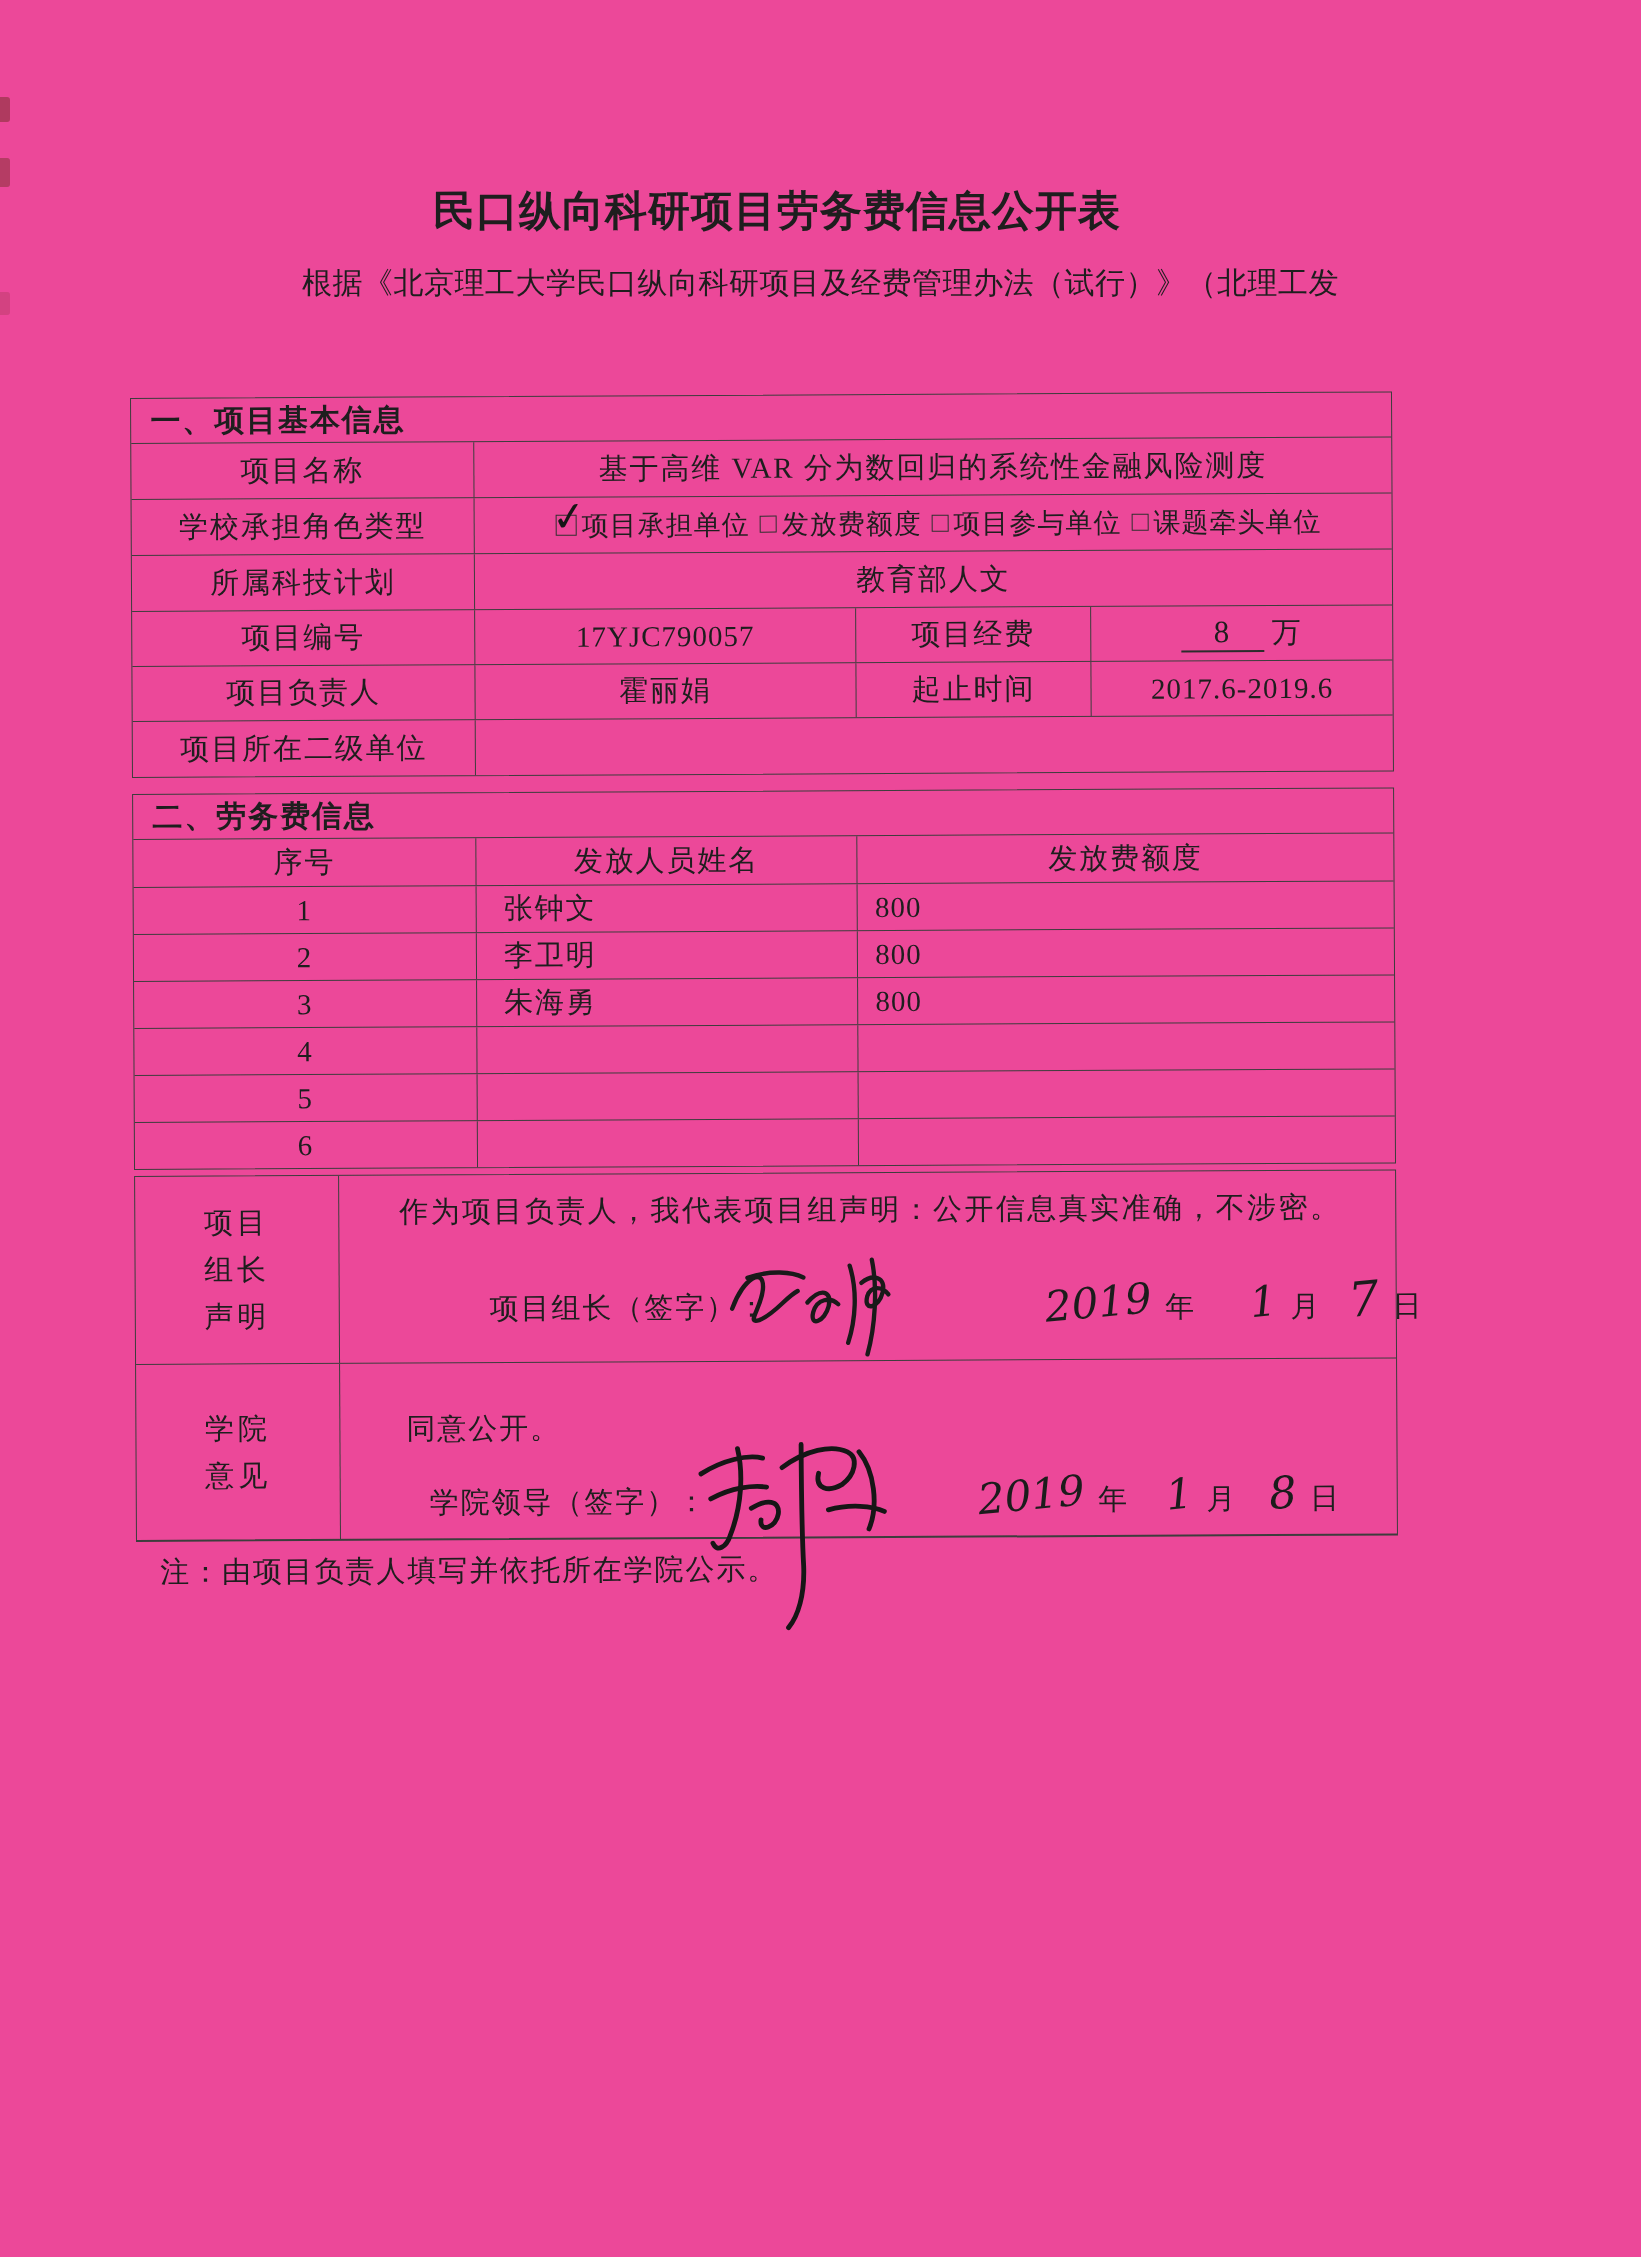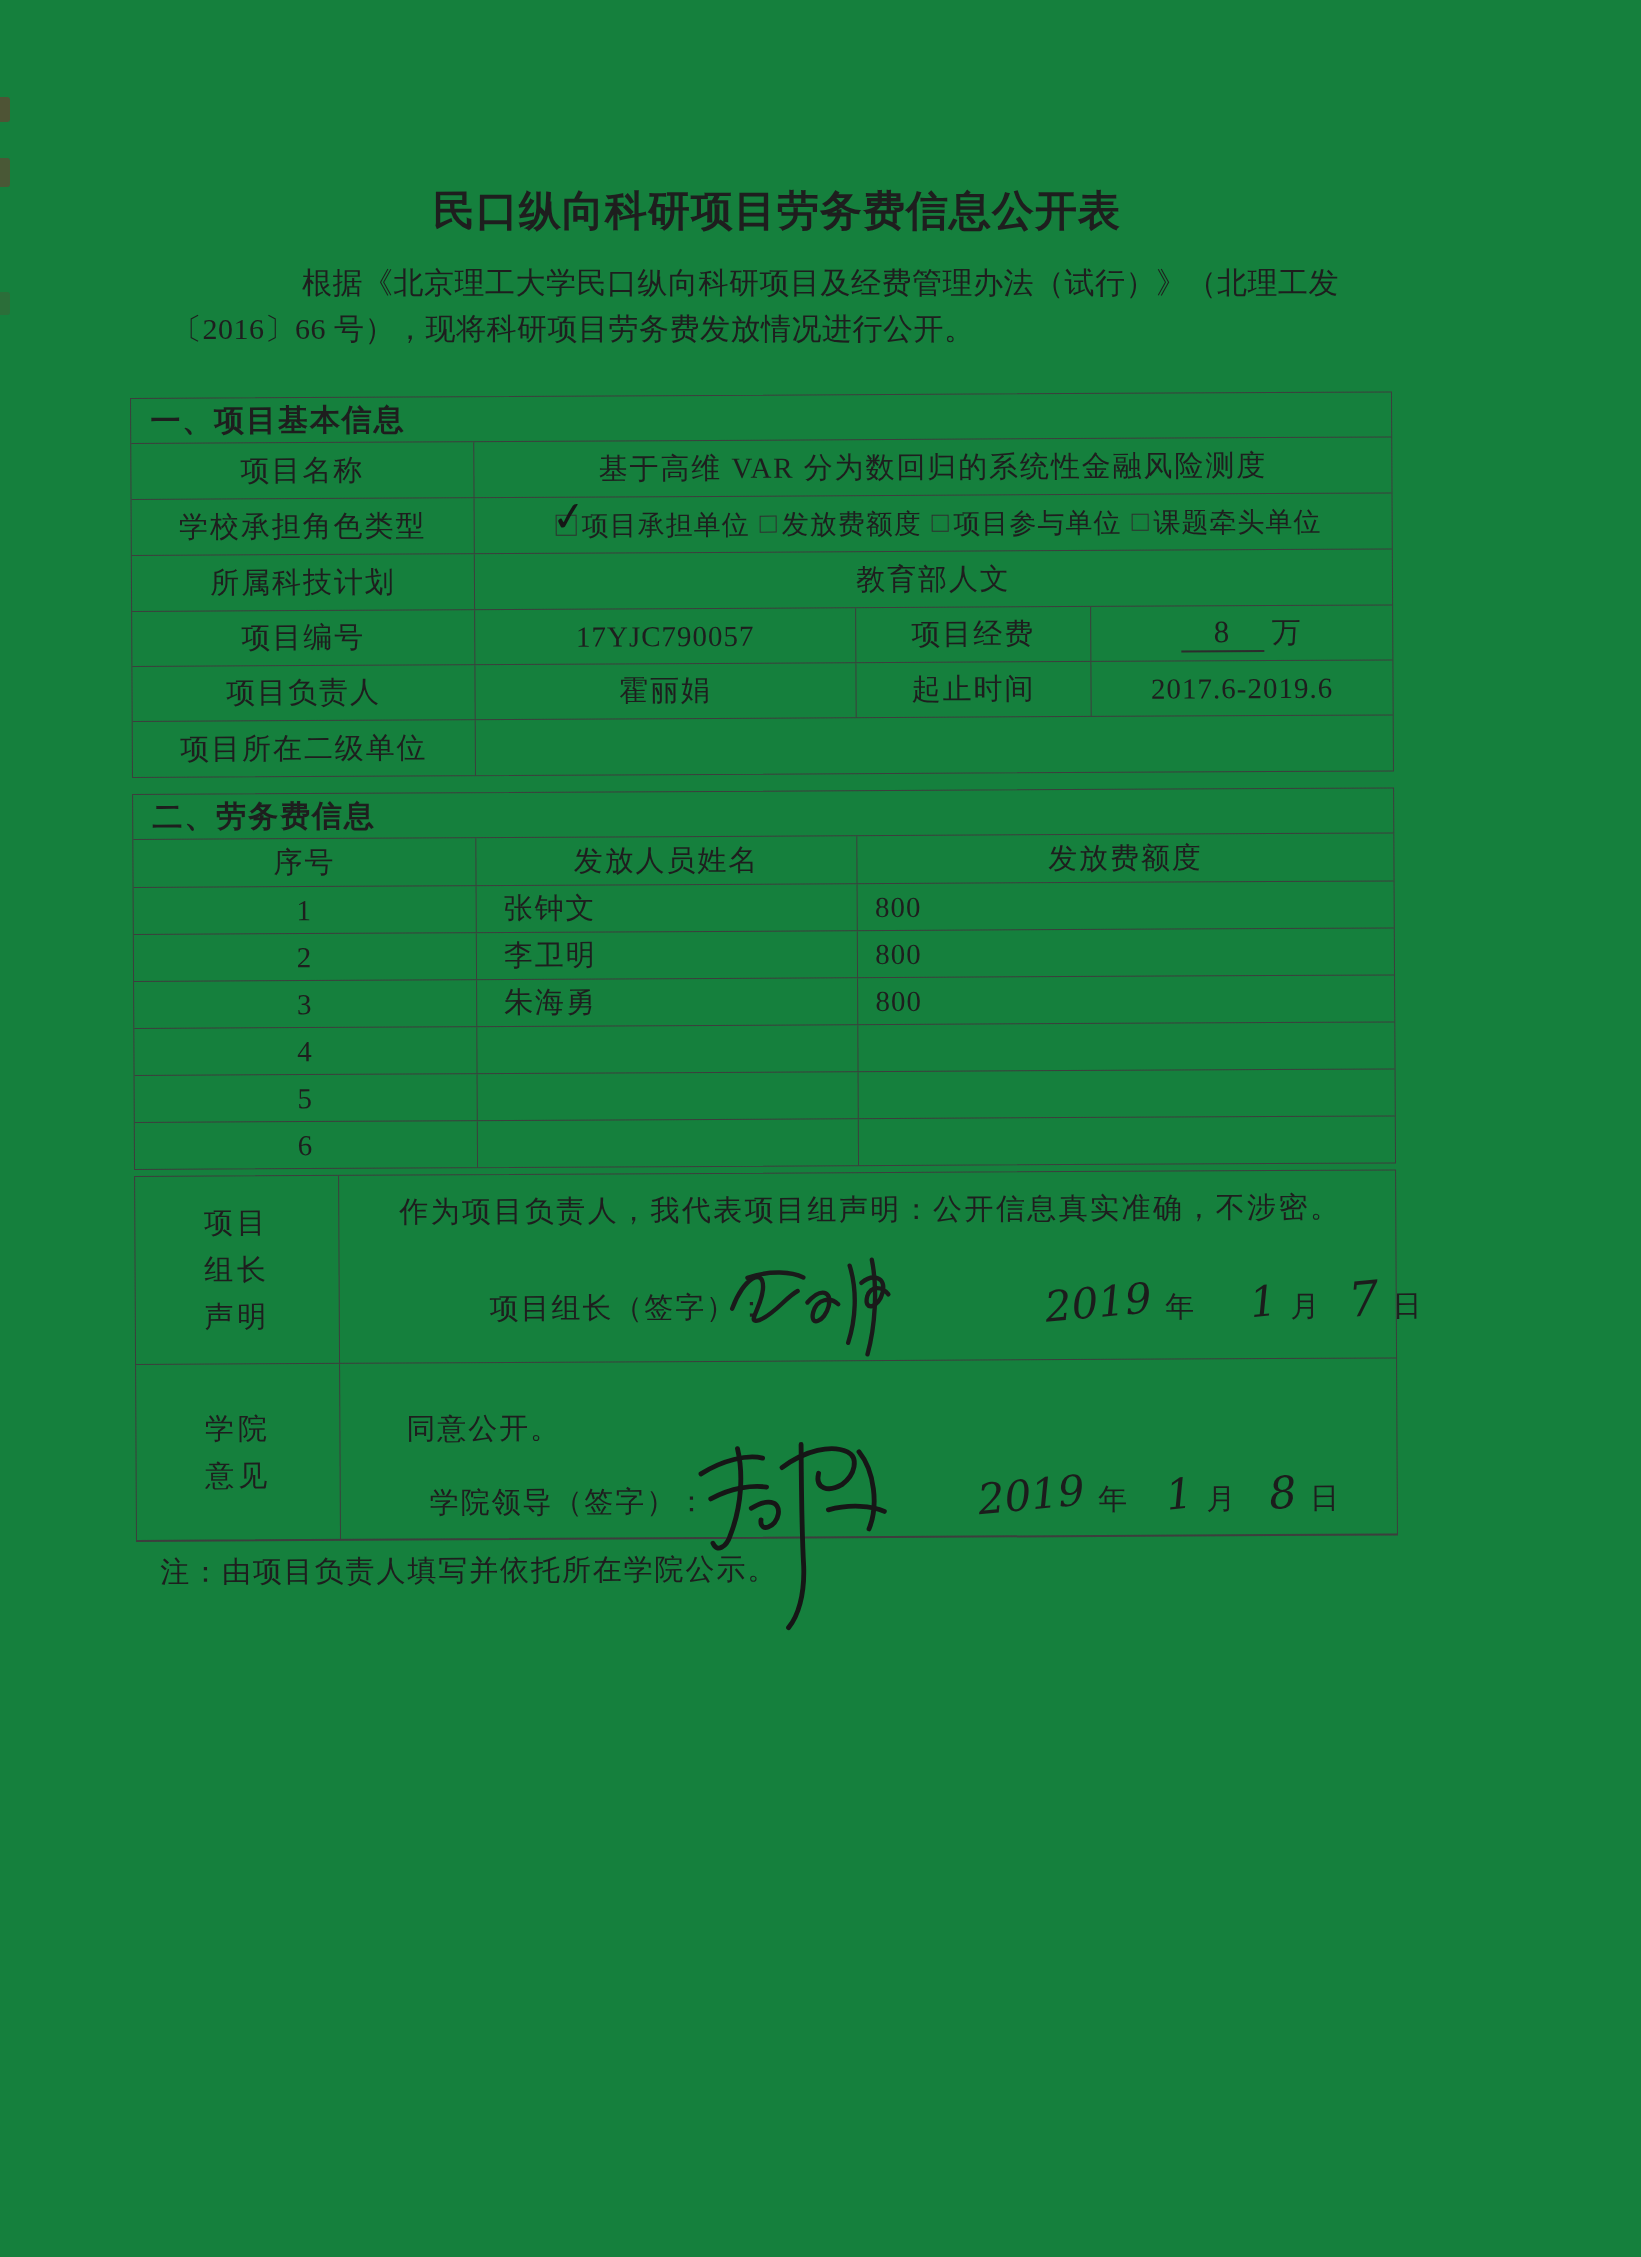--- a/index.html
+++ b/index.html
@@ -1,18 +1,18 @@
 <!DOCTYPE html>
 <html><head>
 <meta charset="utf-8">
 <style>
   html,body{margin:0;padding:0;}
   .page{
     position:relative; width:1641px; height:2257px;
-    background:#15803d; overflow:hidden;
+    background:#ec4899; overflow:hidden;
     font-family:"Liberation Serif","DejaVu Serif",serif;
     color:#1e1e1e;
   }
   
   .mark{position:absolute;left:0;width:9.7px;border-radius:0 2.9px 2.9px 0;background:#7d2f2f;}
   .m1{top:97px;height:25px;opacity:.55;}
   .m2{top:158px;height:29px;opacity:.5;}
   .m3{top:292px;height:23px;opacity:.22;}
 
   .title{position:absolute;left:433px;top:183px;font-size:42px;font-weight:bold;letter-spacing:1px;white-space:nowrap;}
@@ -73,21 +73,20 @@
 <body>
 
 <div class="page">
 
   <div class="mark m1"></div>
   <div class="mark m2"></div>
   <div class="mark m3"></div>
 
   <div class="title">民口纵向科研项目劳务费信息公开表</div>
   <div class="intro1">根据《北京理工大学民口纵向科研项目及经费管理办法（试行）》（北理工发</div>
-  <div class="intro2">〔2016〕66 号），现将科研项目劳务费发放情况进行公开。</div>
 
   <div class="form">
 
     <div class="box" id="boxA">
       <div class="row">
           <div class="c heading flex1">一、项目基本信息</div>
         </div>
       <div class="row h58">
         <div class="c w-label">项目名称</div>
         <div class="c flex1">基于高维 VAR 分为数回归的系统性金融风险测度</div>

